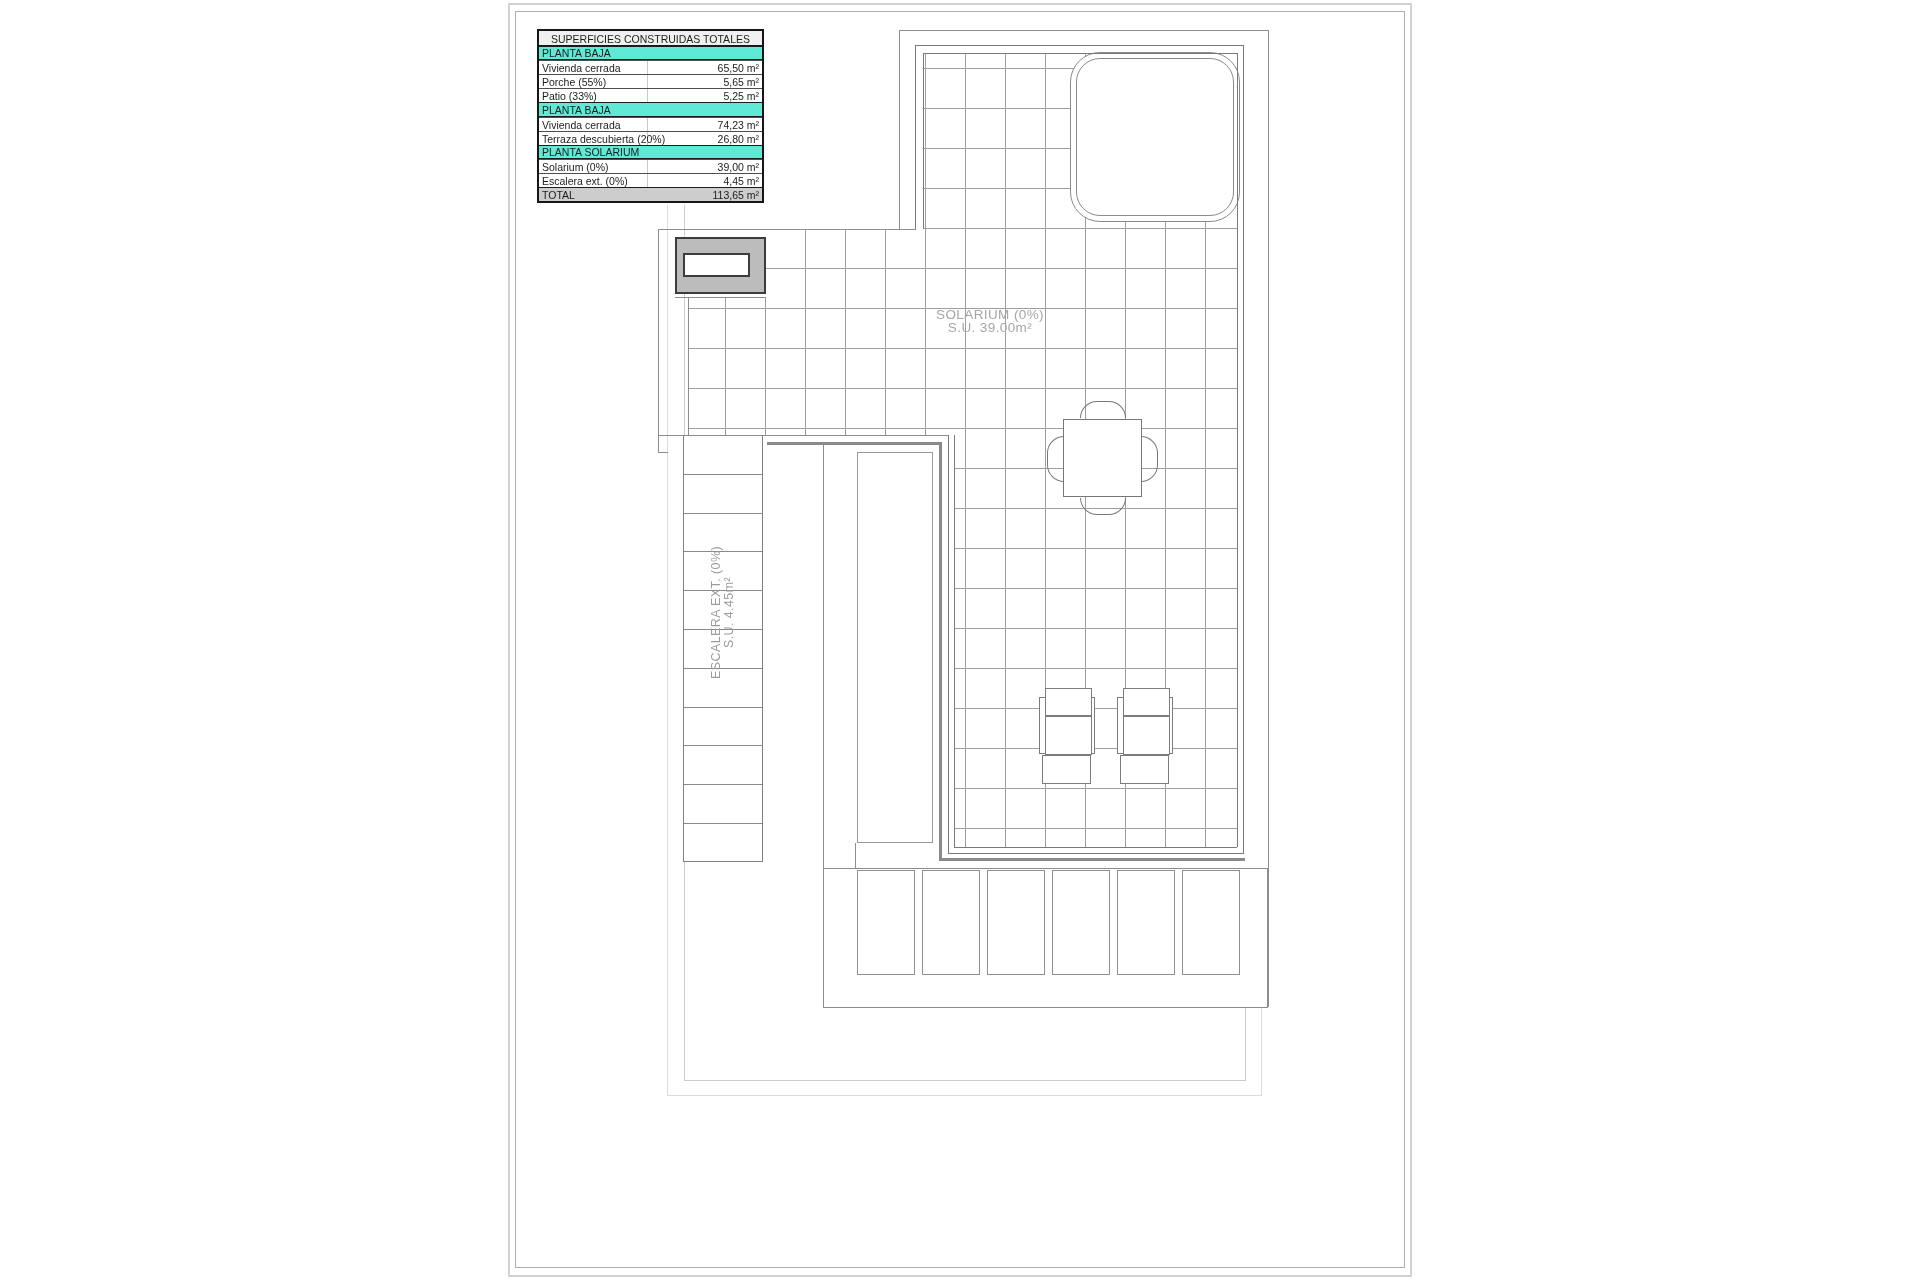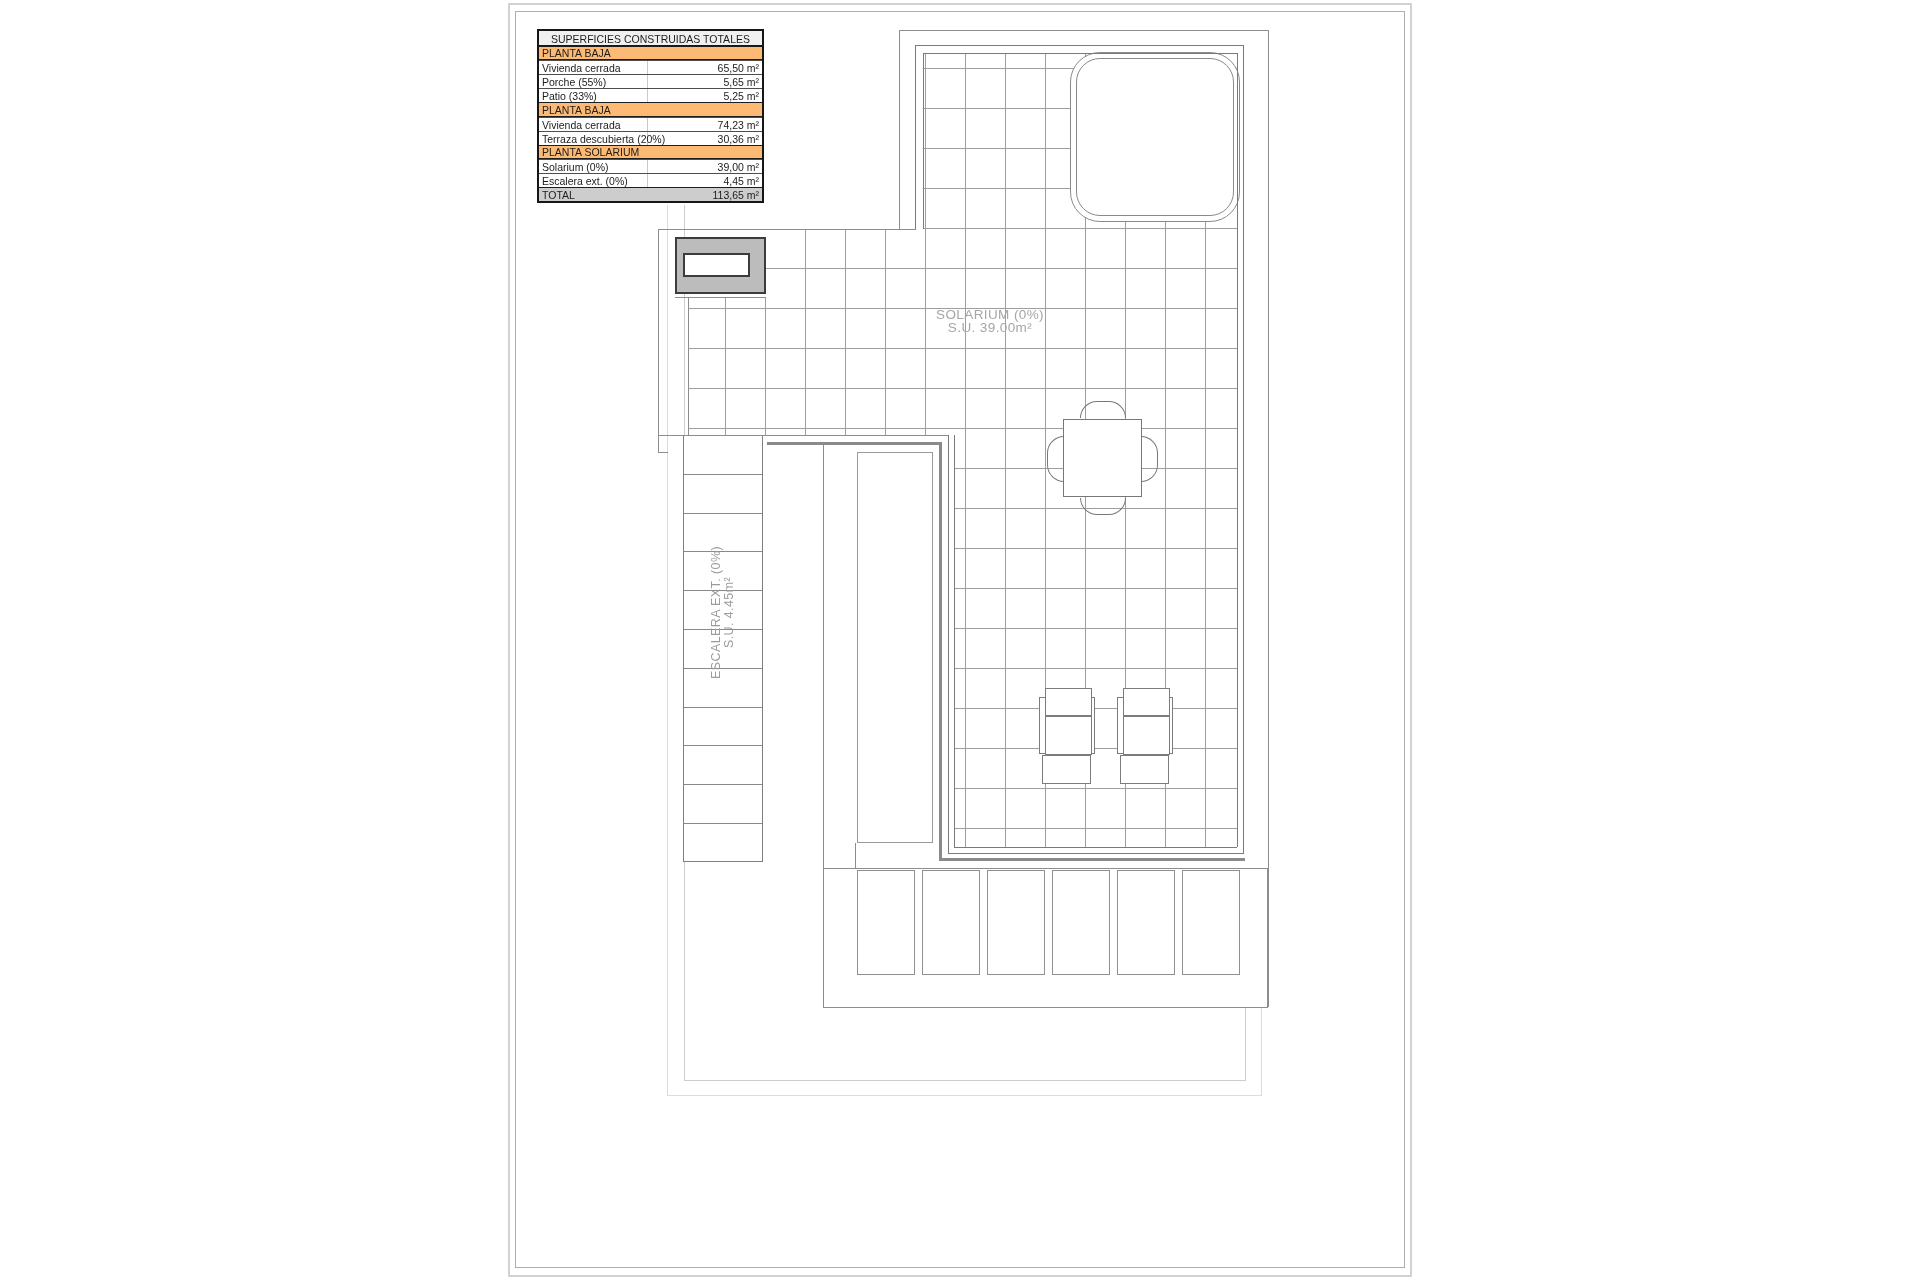--- a/index.html
+++ b/index.html
@@ -18,21 +18,21 @@
   
   .sheet-outer{border:2px solid #d2d2d2;}
   .sheet-inner{border:1px solid #aeaeae;}
   
   #areas-table{left:537px;top:29px;width:227px;height:174px;border:2px solid #161616;
     background:#ffffff;display:flex;flex-direction:column;font-size:10.5px;color:#1c1c1c;box-sizing:border-box;}
   #areas-table .t-divider{position:absolute;left:108px;top:15px;bottom:0;width:1px;background:#c9c9c9;}
   .t-row{flex:1;display:flex;align-items:flex-end;justify-content:space-between;
     padding:0 3px;border-top:1px solid #4e4e4e;position:relative;box-sizing:border-box;}
   .t-title{flex:1.05;justify-content:center;background:#f0f0f0;border-top:none;border-bottom:1px solid #161616;}
-  .t-section{background:#fdba74;border-top:1.5px solid #1d1d1d;border-bottom:0.5px solid #1d1d1d;}
+  .t-section{background:#5eead4;border-top:1.5px solid #1d1d1d;border-bottom:0.5px solid #1d1d1d;}
   .t-total{background:#cdcdcd;border-top:1.5px solid #1d1d1d;}
   .t-val{text-align:right;}
   
   #stairs{left:683px;top:435px;width:80px;height:427px;background-color:#ffffff;
     border:1px solid #7f7f7f;box-sizing:border-box;
     background-image:repeating-linear-gradient(to bottom,transparent 0 37.8px,#8a8a8a 37.8px 38.8px);}
   
   .chair{position:absolute;border:1.5px solid #787878;box-sizing:border-box;background:transparent;}
   .chair.ct{border-bottom:none;border-radius:20px 20px 0 0;}
   .chair.cb{border-top:none;border-radius:0 0 20px 20px;}
@@ -161,21 +161,21 @@
     </div>
     <div class="t-row t-section">
       <span>PLANTA BAJA</span>
     </div>
     <div class="t-row">
       <span>Vivienda cerrada</span>
       <span class="t-val">74,23 m²</span>
     </div>
     <div class="t-row">
       <span>Terraza descubierta (20%)</span>
-      <span class="t-val">30,36 m²</span>
+      <span class="t-val">26,80 m²</span>
     </div>
     <div class="t-row t-section">
       <span>PLANTA SOLARIUM</span>
     </div>
     <div class="t-row">
       <span>Solarium (0%)</span>
       <span class="t-val">39,00 m²</span>
     </div>
     <div class="t-row">
       <span>Escalera ext. (0%)</span>

